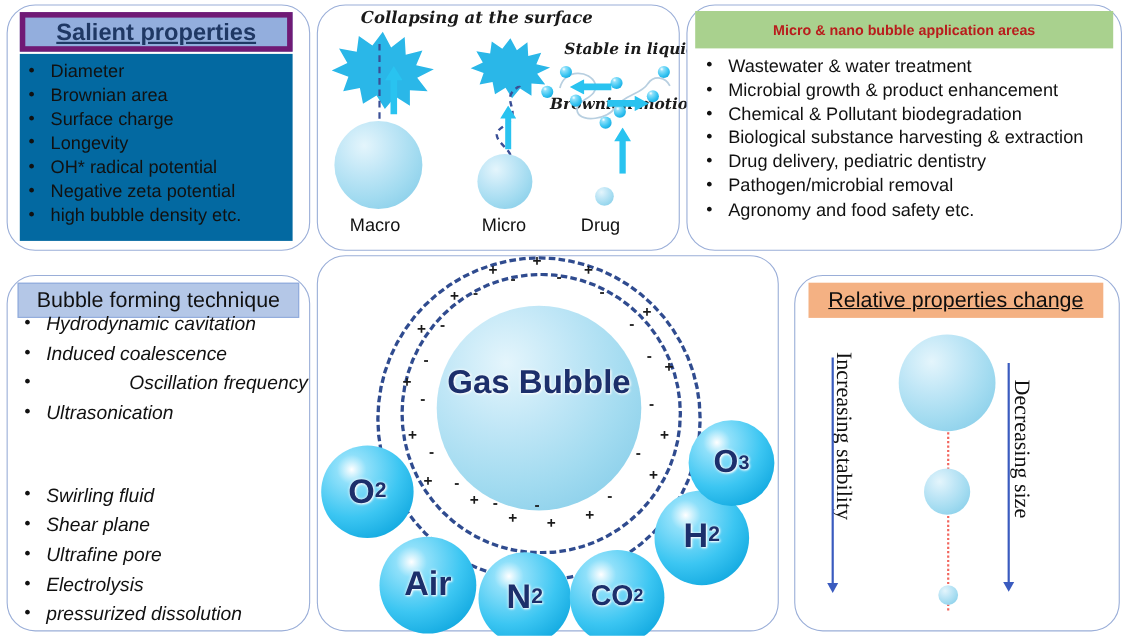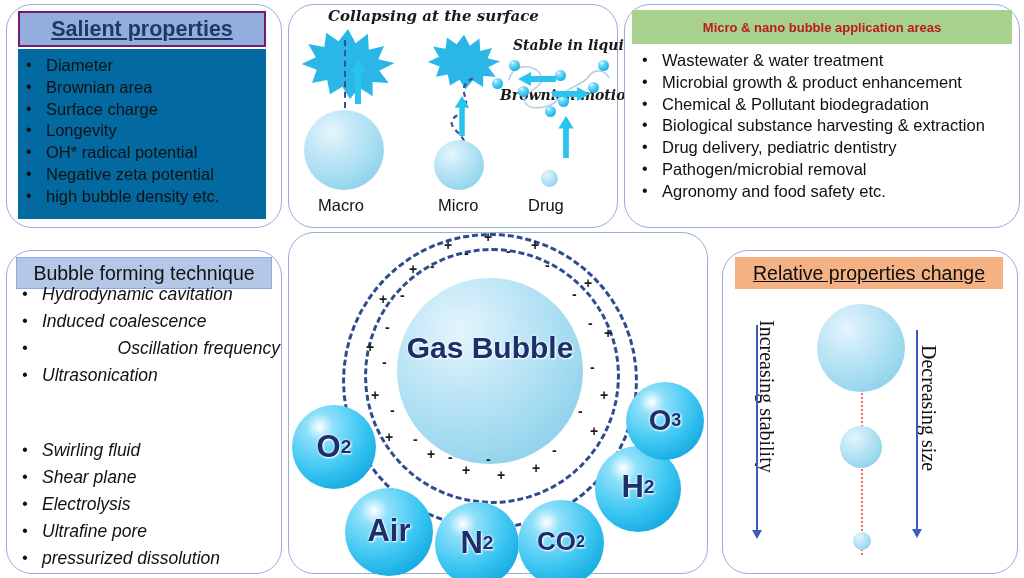--- a/index.html
+++ b/index.html
@@ -4,21 +4,21 @@
 <style>
   html,body{margin:0;padding:0;background:#fff;}
   body{width:1024px;height:578px;overflow:hidden;font-family:"Liberation Sans",sans-serif;}
   #stage{position:relative;width:1024px;height:578px;background:#ffffff;}
 
   .panel{position:absolute;border:1.4px solid #9aaed8;border-radius:26px;background:#fff;box-sizing:border-box;}
 
   .hdr{position:absolute;box-sizing:border-box;display:flex;align-items:center;justify-content:center;}
   .hdr span{white-space:nowrap;}
 
-  .hdr-blue-dark{background:#93aedd;border:2px solid #701a75;}
+  .hdr-blue-dark{background:#93aedd;border:5px solid #701a75;}
   .hdr-blue-dark span{color:#1f3864;font-weight:bold;font-size:21.5px;text-decoration:underline;}
   .hdr-green{background:#a9d18e;}
   .hdr-green span{color:#b91c1c;font-weight:bold;font-size:13px;}
   .hdr-blue-light{background:#b4c7e7;border:1px solid #8faadc;}
   .hdr-blue-light span{color:#111;font-weight:normal;font-size:19.5px;}
   .hdr-orange{background:#f4b183;}
   .hdr-orange span{color:#0d0d0d;font-weight:normal;font-size:19.5px;text-decoration:underline;}
 
   .graybox{position:absolute;background:#0369a1;}
   ul.bl{list-style:none;margin:0;padding:0;}
@@ -141,22 +141,22 @@
   <div class="hdr hdr-blue-light" style="left:16px;top:257px;width:256px;height:32px;">
     <span>Bubble forming technique</span>
   </div>
   <ul class="bl" style="position:absolute;left:14px;top:281px;width:266px;font-style:italic;">
     <li style="font-size:17.5px;line-height:27px;">Hydrodynamic cavitation</li>
     <li style="font-size:17.5px;line-height:27px;">Induced coalescence</li>
     <li style="font-size:17.5px;line-height:27px;text-align:right;">Oscillation frequency</li>
     <li style="font-size:17.5px;line-height:27px;">Ultrasonication</li>
     <li style="font-size:17.5px;line-height:27px;margin-top:48px;">Swirling fluid</li>
     <li style="font-size:17.5px;line-height:27px;">Shear plane</li>
+    <li style="font-size:17.5px;line-height:27px;">Ultrafine pore</li>
     <li style="font-size:17.5px;line-height:27px;">Electrolysis</li>
-    <li style="font-size:17.5px;line-height:27px;">Ultrafine pore</li>
     <li style="font-size:17.5px;line-height:27px;">pressurized dissolution</li>
     <li class="nobullet" style="font-size:17.5px;line-height:26px;">etc.</li>
   </ul>
 
   <div class="panel" style="left:288px;top:232px;width:420px;height:342px;"></div>
 
   <div class="ring" style="left:342px;top:233px;width:290px;height:290px;"></div>
   <div class="ring" style="left:364px;top:248px;width:250px;height:250px;"></div>
 
   <div class="ball pale" style="left:397px;top:278px;width:186px;height:186px;"></div>

